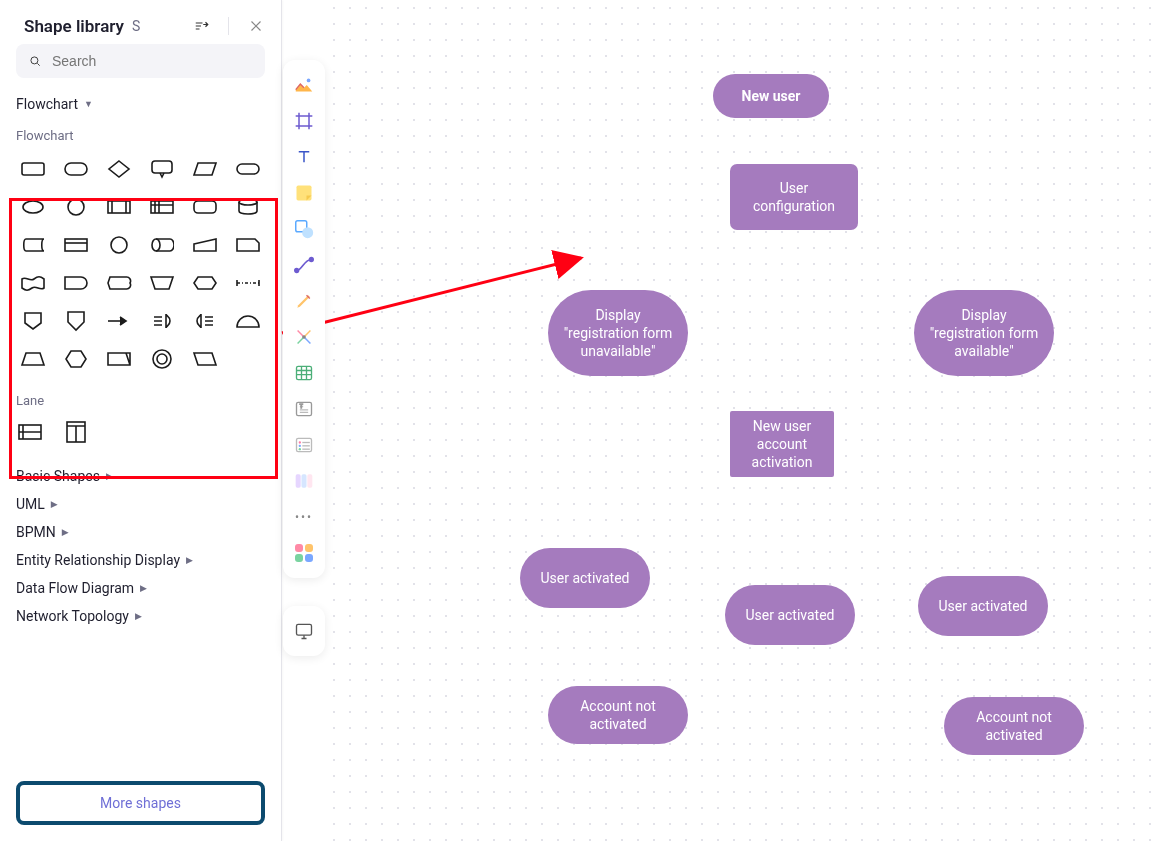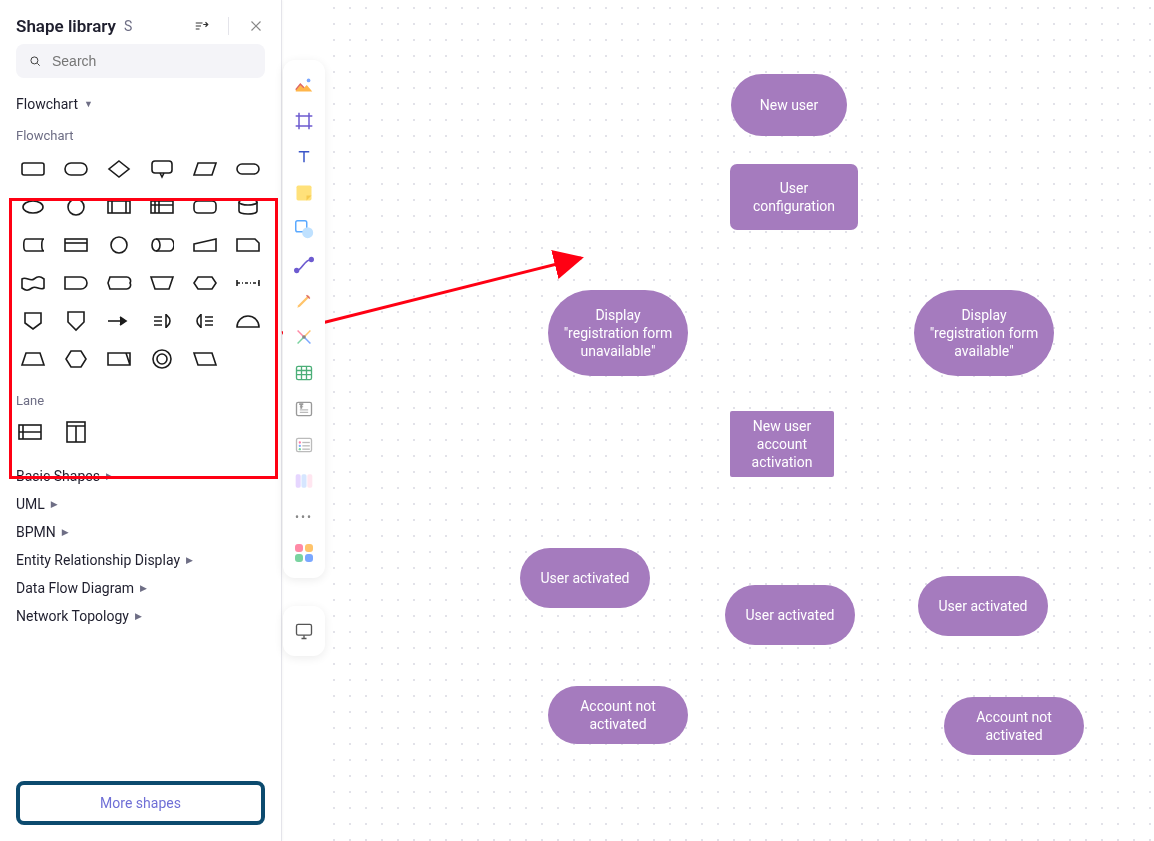--- a/index.html
+++ b/index.html
@@ -12,21 +12,21 @@
     --border:#e4e4ea;
     --red:#ff0013;
     --grid-dot:#e2e2e9;
     font-family:-apple-system,BlinkMacSystemFont,"Segoe UI",Roboto,"Helvetica Neue",Arial,sans-serif;
   }
   html,body{margin:0;padding:0;height:100%;background:var(--bg);color:var(--text);}
   .app{display:flex;height:841px;width:1154px;position:relative;overflow:hidden;}
 
   
   .sidebar{width:282px;flex:none;background:#fff;border-right:1px solid var(--border);display:flex;flex-direction:column;box-sizing:border-box;position:relative;box-shadow:1px 0 2px rgba(0,0,0,.03);}
-  .sb-header{display:flex;align-items:center;padding:16px 16px 8px 16px;gap:8px;}
+  .sb-header{display:flex;align-items:center;padding:16px 16px 8px 16px;gap:8px;margin-left:8px;}
   .sb-title{font-size:17px;font-weight:600;}
   .sb-shortcut{color:var(--muted);font-size:14px;}
   .sb-header-tools{margin-left:auto;display:flex;gap:18px;align-items:center;color:var(--muted);}
   .icon{display:inline-flex;align-items:center;justify-content:center;}
   .icon svg{width:18px;height:18px;stroke:#333;fill:none;stroke-width:1.6;}
   .icon.sm svg{width:14px;height:14px;}
   .sb-header-tools .divider{width:1px;height:18px;background:var(--border);}
   .close-x svg{stroke:#888;}
 
   .search-wrap{padding:0 16px 12px 16px;}
@@ -470,21 +470,21 @@
 
     <svg class="arrow" style="left:-50px;top:0;width:700px;height:400px;">
       <defs>
           <marker id="ahead" markerWidth="12" markerHeight="12" refX="9" refY="5" orient="auto">
             <path d="M0 0L10 5L0 10z" fill="#ff0013"></path>
           </marker>
         </defs>
       <line x1="6" y1="333" x2="305" y2="258" stroke="#ff0013" stroke-width="3" marker-end="url(#ahead)"></line>
     </svg>
 
-    <div class="node pill" style="left:405px;top:74px;width:116px;height:62px;">New user</div>
+    <div class="node pill" style="left:387px;top:74px;width:116px;height:44px;font-weight:bold;">New user</div>
     <div class="node rect" style="left:404px;top:164px;width:128px;height:66px;border-radius:7px;">User configuration</div>
 
     <div class="node pill" style="left:222px;top:290px;width:140px;height:86px;">Display "registration form unavailable"</div>
 
 
     <div class="node pill" style="left:588px;top:290px;width:140px;height:86px;">Display "registration form available"</div>
 
     <div class="node rect" style="left:404px;top:411px;width:104px;height:66px;">New user account activation</div>
 
     <div class="node pill" style="left:194px;top:548px;width:130px;height:60px;">User activated</div>

